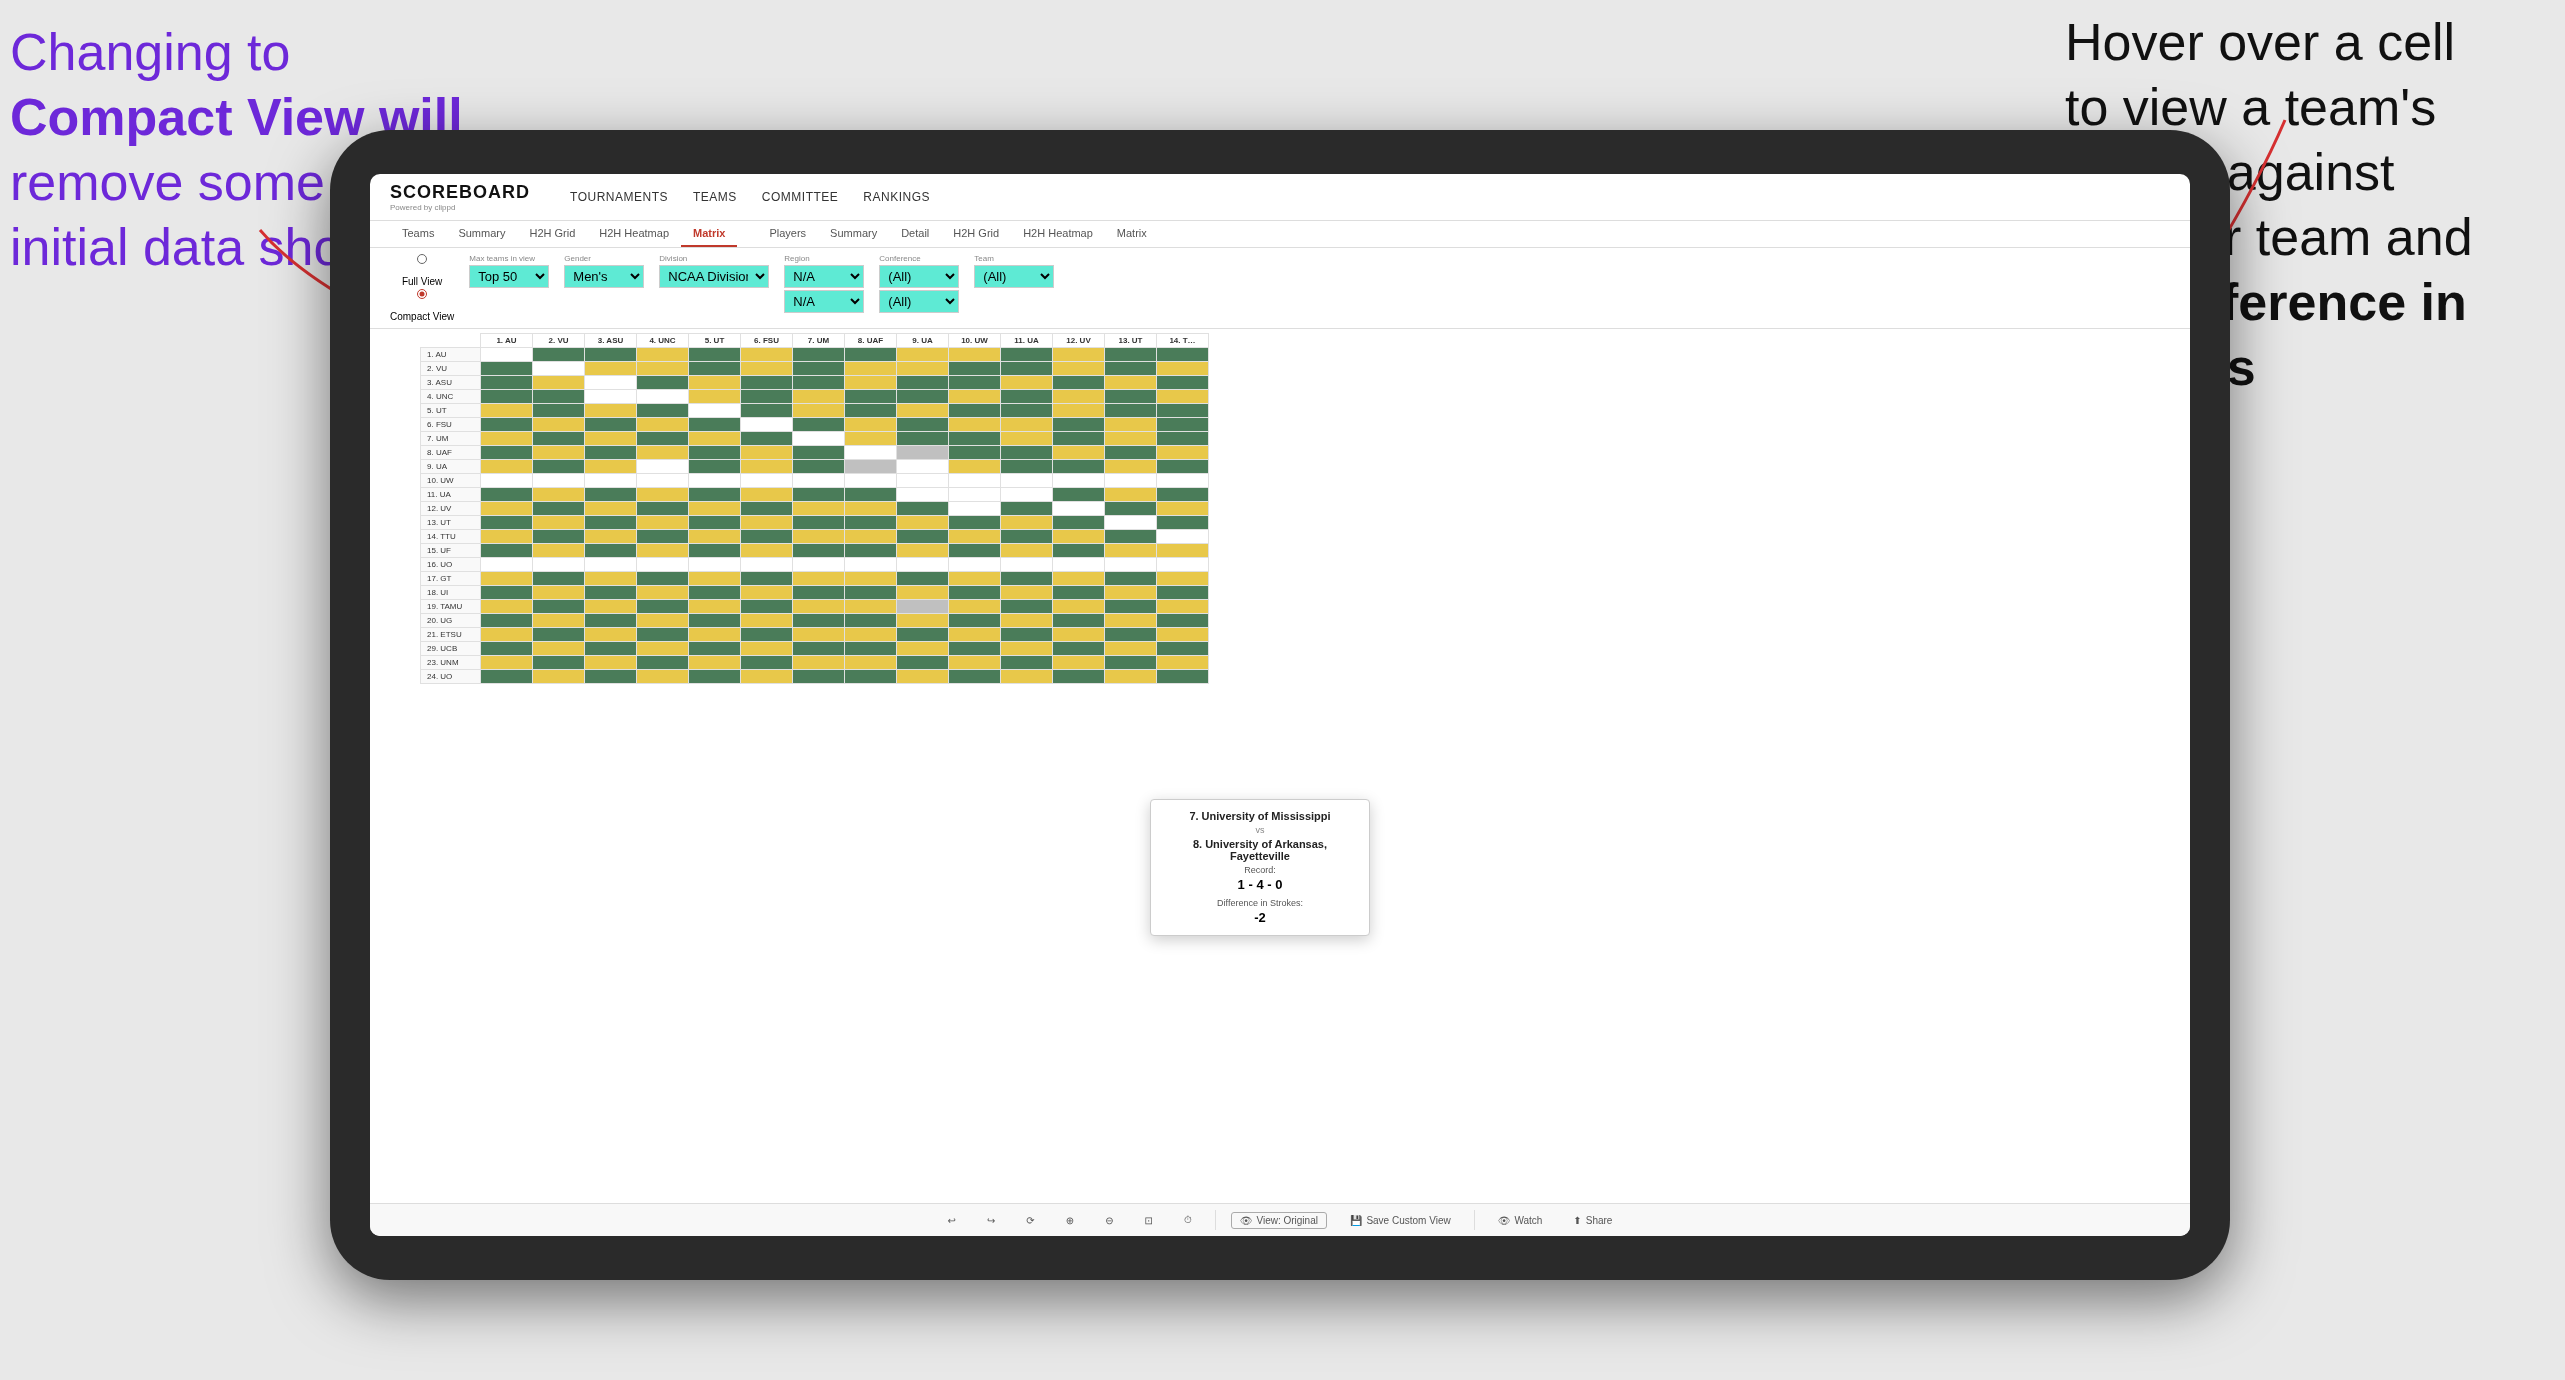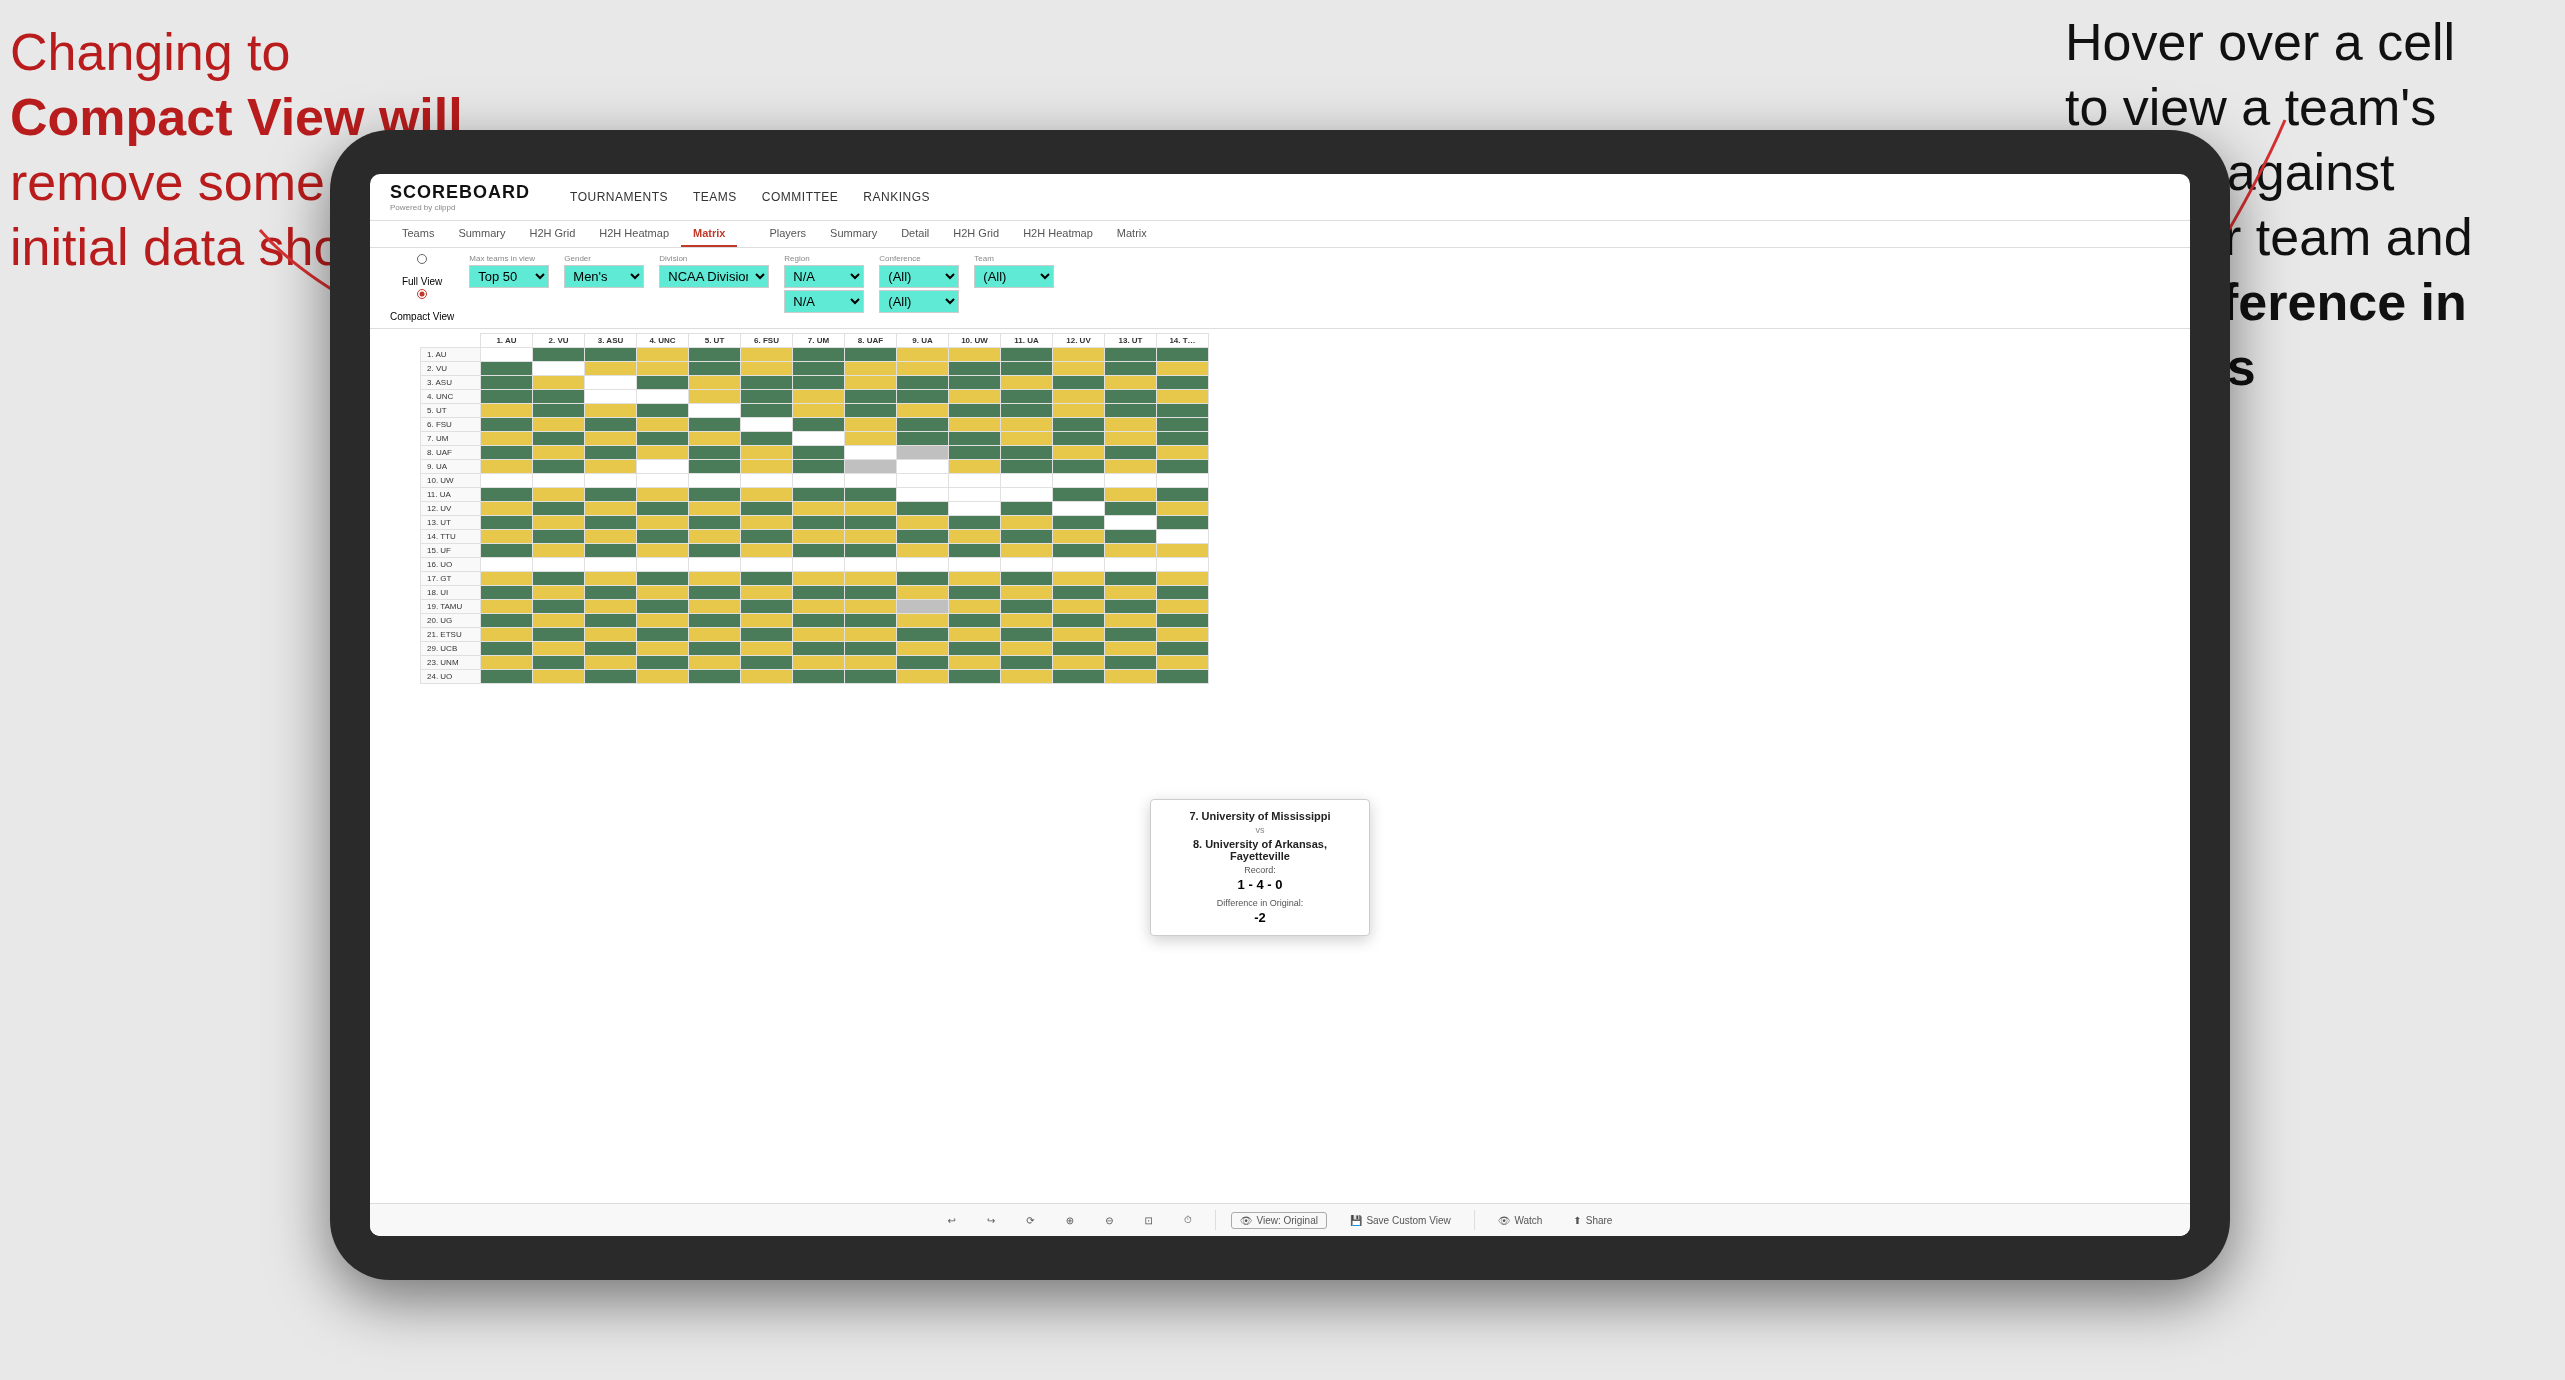--- a/index.html
+++ b/index.html
@@ -12,21 +12,21 @@
       position: relative;
     }
 
     
     .annotation-left {
       position: absolute;
       top: 20px;
       left: 10px;
       font-size: 52px;
       line-height: 1.25;
-      color: #b91c1c;
+      color: #6d28d9;
       width: 520px;
     }
     .annotation-left strong {
       font-weight: 900;
     }
 
     
     .annotation-right {
       position: absolute;
       top: 10px;
@@ -880,21 +880,21 @@
             </tr>
           </tbody>
       </table>
 
       <div class="tooltip-box">
         <div class="tooltip-teams">7. University of Mississippi</div>
         <div class="tooltip-vs">vs</div>
         <div class="tooltip-teams">8. University of Arkansas, Fayetteville</div>
         <div class="tooltip-record-label">Record:</div>
         <div class="tooltip-record">1 - 4 - 0</div>
-        <div class="tooltip-diff-label">Difference in Original:</div>
+        <div class="tooltip-diff-label">Difference in Strokes:</div>
         <div class="tooltip-diff">-2</div>
       </div>
     </div>
 
     <div class="bottom-toolbar">
       <span class="toolbar-btn">↩</span>
       <span class="toolbar-btn">↪</span>
       <span class="toolbar-btn">⟳</span>
       <span class="toolbar-btn">⊕</span>
       <span class="toolbar-btn">⊖</span>

